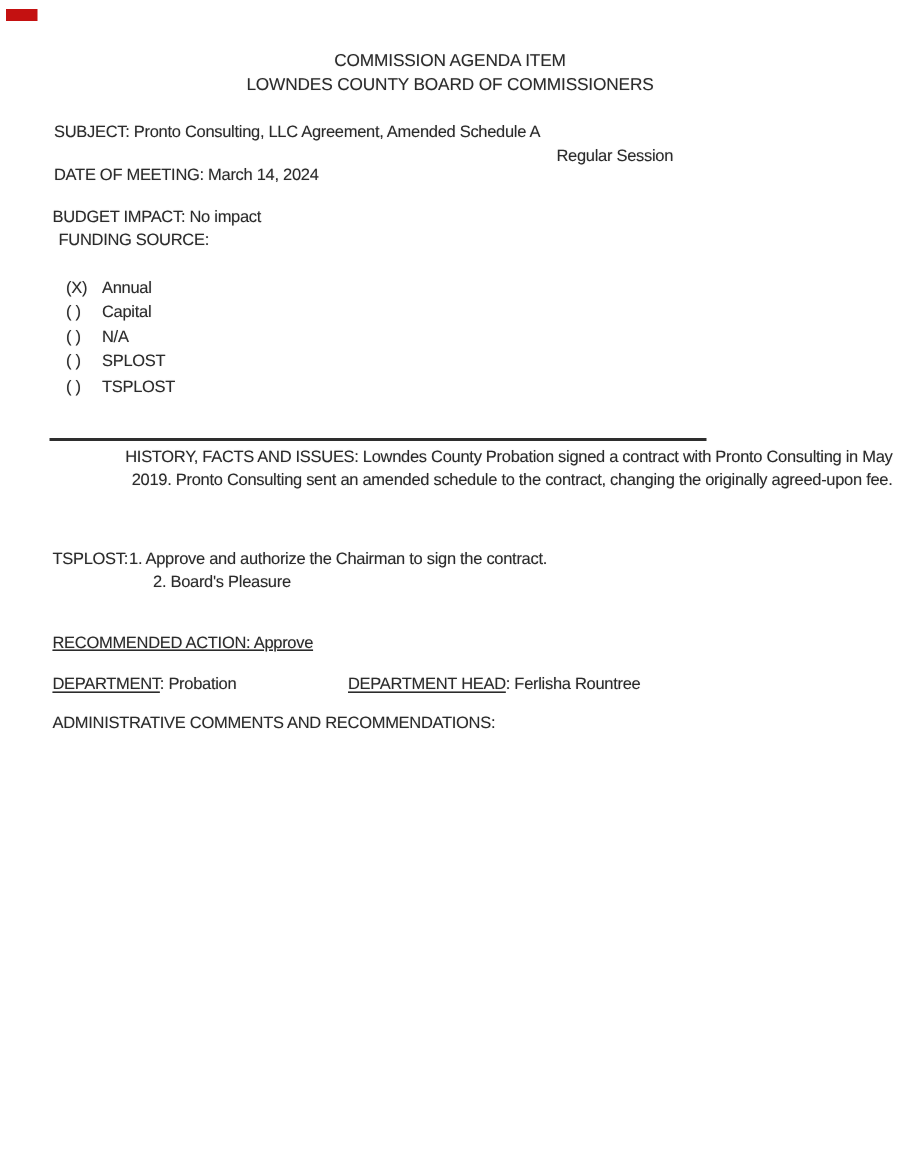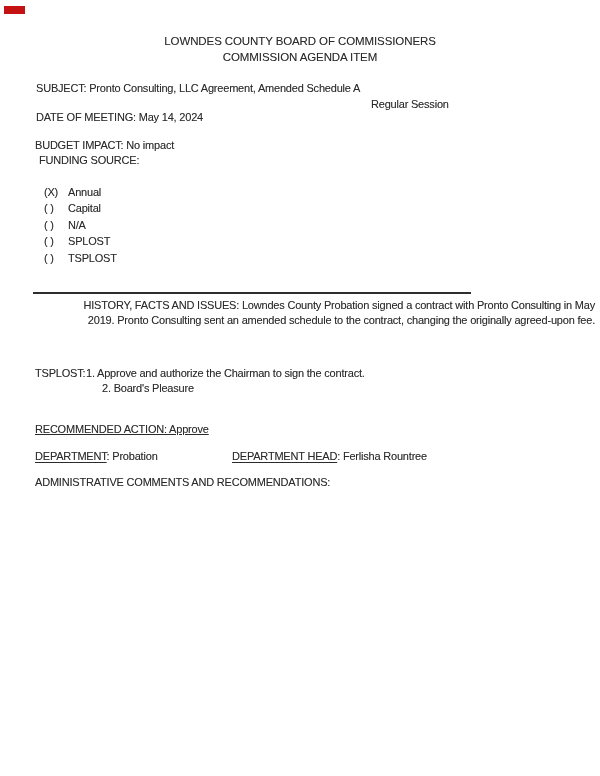--- a/index.html
+++ b/index.html
@@ -81,29 +81,29 @@
   }
 </style>
 </head>
 <body>
 
 <div class="page">
 
   <div class="red-mark" style="background: rgb(196, 17, 17);"></div>
 
   <div class="doc-header">
+    <div>COMMISSION AGENDA ITEM</div>
     <div>LOWNDES COUNTY BOARD OF COMMISSIONERS</div>
-    <div>COMMISSION AGENDA ITEM</div>
   </div>
 
   <div class="abs" style="left:36px; top:82px;">SUBJECT: Pronto Consulting, LLC Agreement, Amended Schedule A</div>
 
   <div class="abs" style="left:371px; top:98px;">Regular Session</div>
 
-  <div class="abs" style="left:36px; top:111px;">DATE OF MEETING: May 14, 2024</div>
+  <div class="abs" style="left:36px; top:111px;">DATE OF MEETING: March 14, 2024</div>
 
   <div class="abs" style="left:35px; top:139px;">BUDGET IMPACT: No impact</div>
 
   <div class="abs" style="left:39px; top:154px;">FUNDING SOURCE:</div>
 
   <div class="funding-list">
     <div class="funding-row">
       <span class="funding-mark">(X)</span>
       <span class="funding-label">Annual</span>
     </div>

